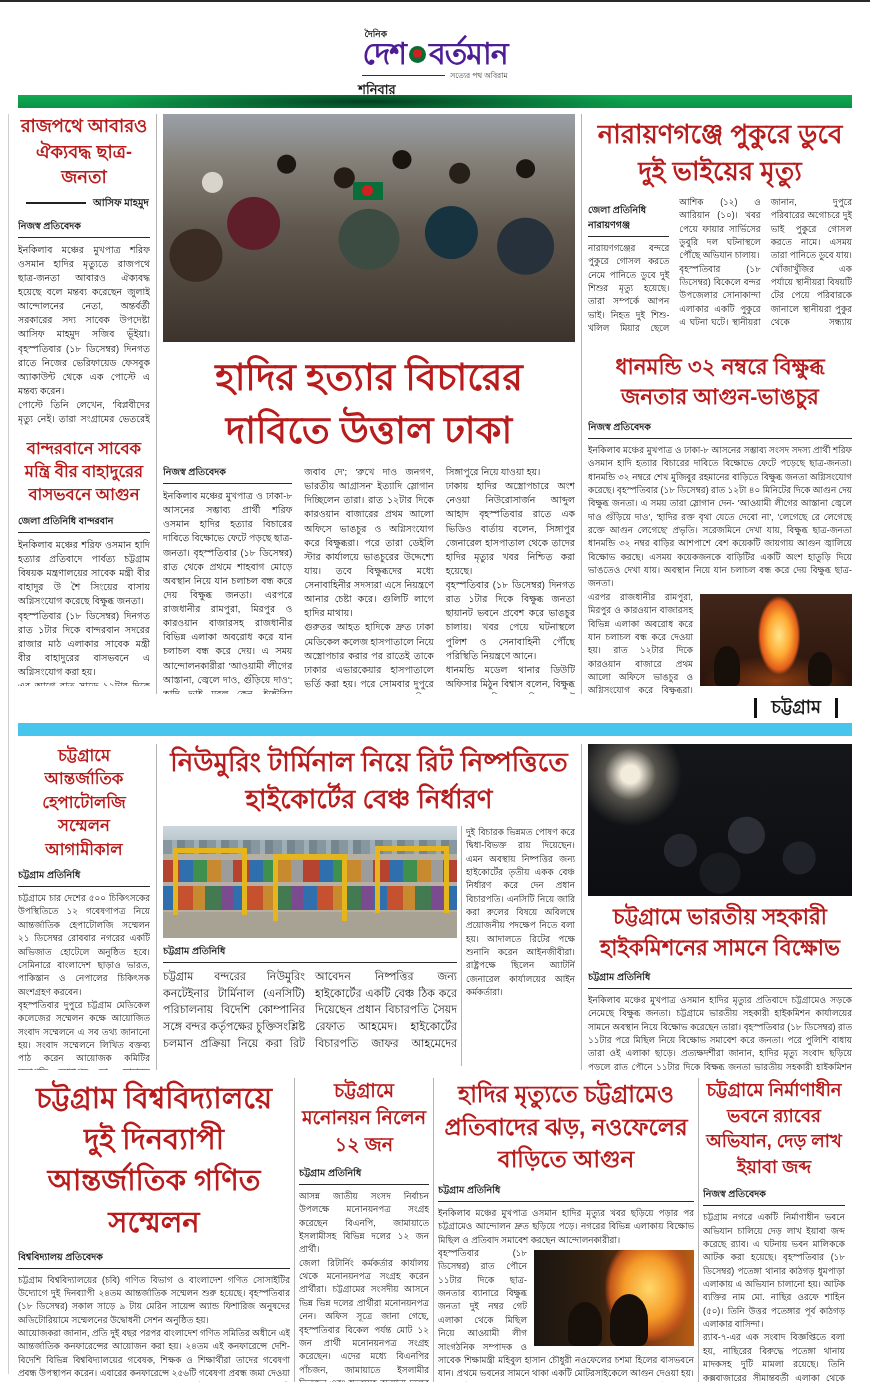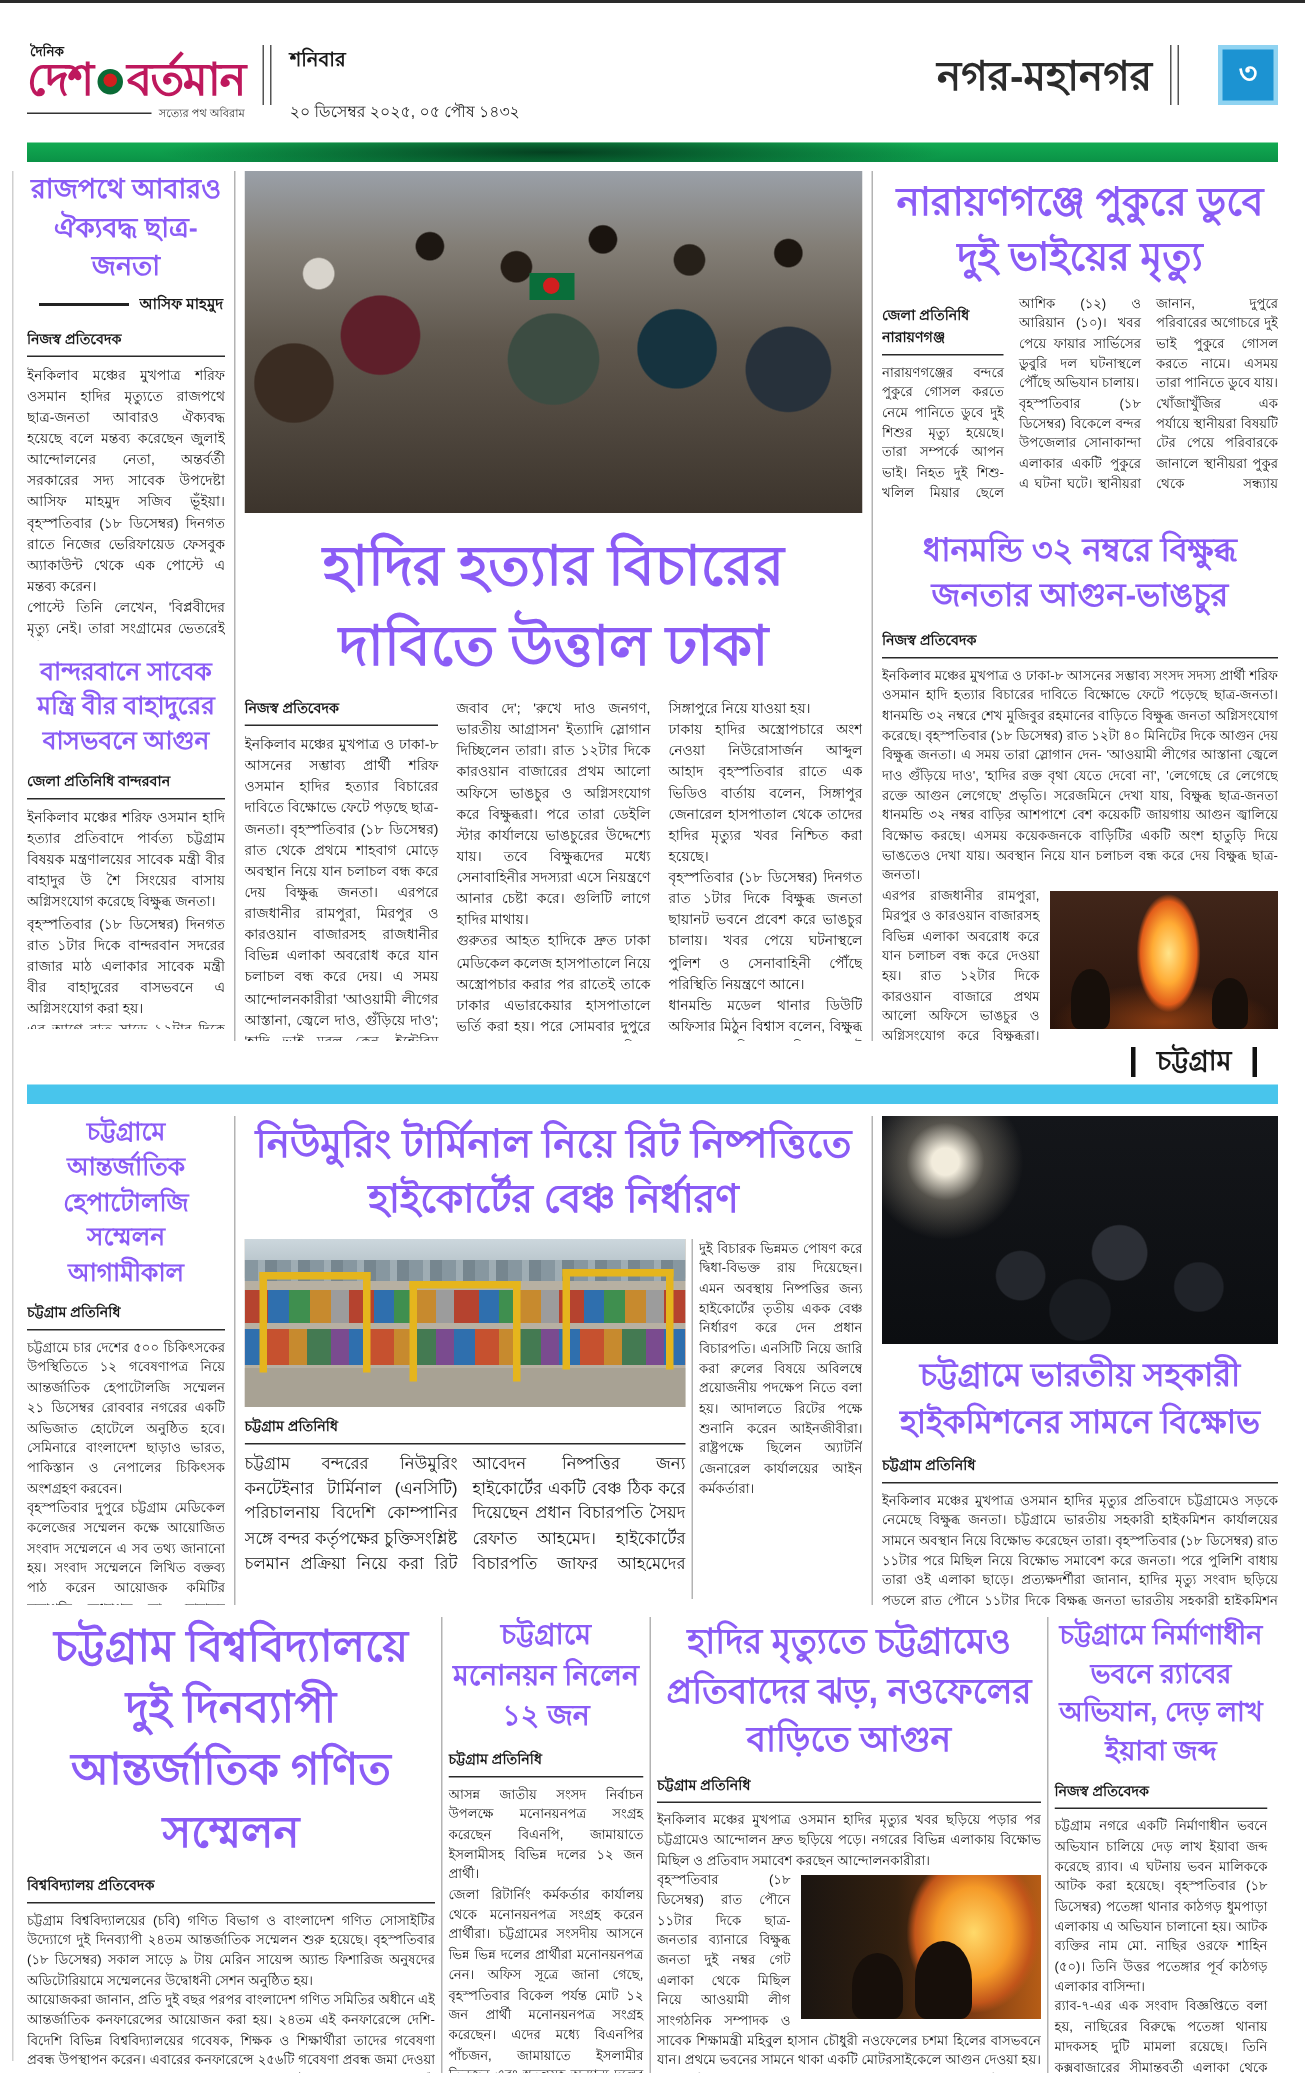--- a/index.html
+++ b/index.html
@@ -1,40 +1,40 @@
 <!DOCTYPE html>
 <html><head>
 <meta charset="utf-8">
 <style>
   html,body{margin:0;padding:0;background:#fff;}
   body{width:870px;height:1382px;overflow:hidden;font-family:"Liberation Sans",sans-serif;color:#1a1a1a;border-top:2px solid #2a2a2a;position:relative;}
   .page{padding:28px 18px 0 18px;position:relative;}
   .left-rule{position:absolute;left:8px;top:112px;bottom:10px;width:1px;background:#cfcfcf;}
   
-  .masthead{display:flex;align-items:flex-start;height:56px;}
+  .masthead{display:flex;align-items:center;height:56px;flex-direction:column;}
   .logo-block{display:flex;flex-direction:column;line-height:1;}
   .logo-daily{font-size:9px;font-weight:bold;margin-left:2px;}
-  .logo-main{font-size:30px;font-weight:800;color:#be185d;display:flex;align-items:center;gap:3px;letter-spacing:-1px;}
+  .logo-main{font-size:30px;font-weight:800;color:#4c1d95;display:flex;align-items:center;gap:3px;letter-spacing:-1px;}
   .flag-dot{width:17px;height:17px;border-radius:50%;background:#0a6b36;position:relative;display:inline-block;}
   .flag-dot::after{content:"";position:absolute;left:4px;top:3.5px;width:9px;height:9px;border-radius:50%;background:#d21f1f;}
   .logo-tagline{display:flex;align-items:center;gap:5px;margin-top:3px;}
   .logo-tagline .tl-line{flex:1;height:1px;background:#333;}
   .logo-tagline span{font-size:7.5px;color:#333;}
   .dbl-bar{width:4px;height:40px;border-left:1.5px solid #555;border-right:1.5px solid #555;margin:0 12px;}
   .date-block{display:flex;flex-direction:column;gap:16px;}
   .date-day{font-size:13px;font-weight:800;}
   .date-full{font-size:10.5px;color:#222;}
   .head-spacer{flex:1;}
   .section-title{font-size:27px;font-weight:800;color:#2b2b2b;}
   .page-badge{width:34px;height:34px;background:#1c93d2;border:3px solid #8fd3f1;color:#fff;font-size:19px;font-weight:800;display:flex;align-items:center;justify-content:center;margin-left:14px;}
   .green-bar{height:13px;margin-top:9px;background:
      radial-gradient(ellipse 45% 160% at 42% 50%, rgba(4,54,28,.9) 0%, rgba(4,54,28,0) 70%),
      linear-gradient(180deg,#12aa52 0%,#0a9246 100%);}
   
-  .art-title{font-weight:800;text-align:center;color:#8b5cf6;line-height:1.42;}
+  .art-title{font-weight:800;text-align:center;color:#b91c1c;line-height:1.42;}
   .reporter{font-weight:bold;font-size:9.5px;border-bottom:1.5px solid #2a2a2a;padding-bottom:3px;margin:7px 0 5px 0;}
   .body{font-size:9.3px;line-height:1.52;text-align:justify;white-space:pre-line;color:#191919;}
   .author-row{display:flex;align-items:center;gap:7px;margin-top:4px;}
   .author-line{flex:1;height:1.5px;background:#222;max-width:60px;margin-left:8px;}
   .author-name{font-weight:800;font-size:10px;}
   .vr{width:1px;background:#b3b3b3;flex:none;margin:0 6px;}
   .vr4{width:1px;background:#b3b3b3;flex:none;margin:0 4px;}
   
   .row-top{display:flex;height:580px;margin-top:6px;overflow:hidden;}
   .col-l{width:132px;flex:none;overflow:hidden;}

